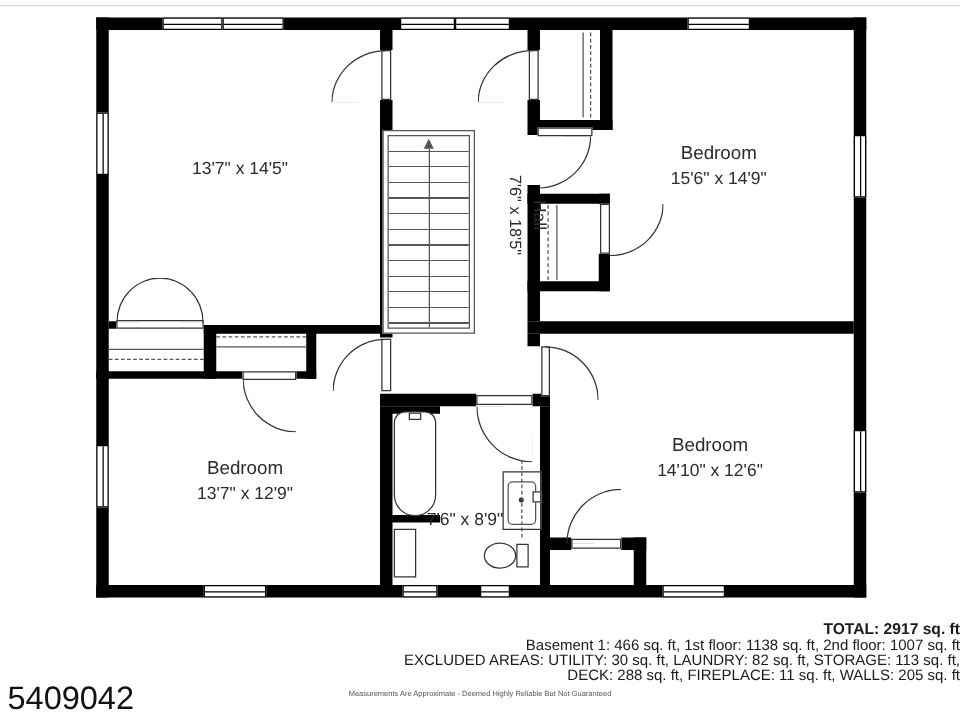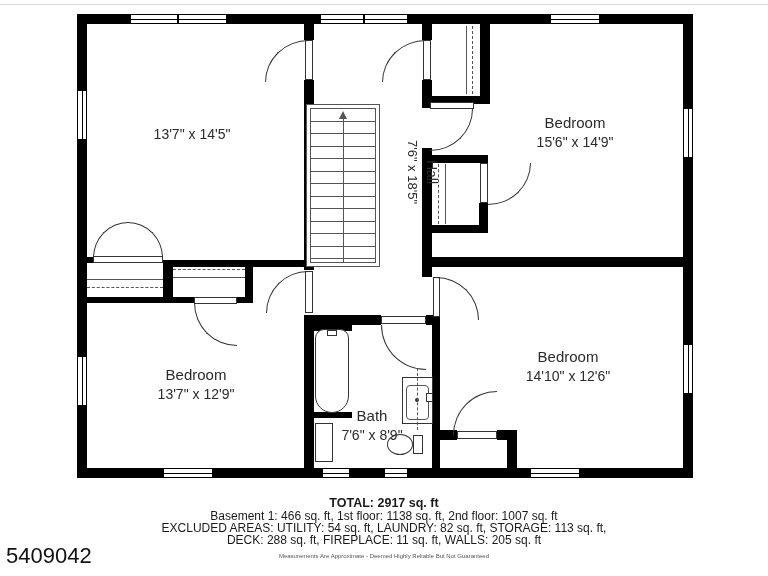--- a/index.html
+++ b/index.html
@@ -24,25 +24,25 @@
   .lbl{position:absolute;text-align:center;color:#2b2b2b;}
   .lbl .nm{font-size:15px;line-height:20px;}
   .lbl .dm{font-size:14px;line-height:19px;}
   #hall-label{transform:rotate(90deg);}
   #stairs-outer{position:absolute;border:1px solid #555;background:#fff;}
   #stairs{position:absolute;border:1px solid #555;background:#fff;
           background-image:repeating-linear-gradient(to bottom,transparent 0,transparent 11.5px,#555 11.5px,#555 12.5px);}
   #stair-center{position:absolute;left:50%;top:10px;bottom:0;border-left:1px solid #555;}
   #stair-arrowhead{position:absolute;left:calc(50% - 4.5px);top:2px;width:0;height:0;
           border-left:4.5px solid transparent;border-right:4.5px solid transparent;border-bottom:8px solid #555;}
-  #summary{position:absolute;left:0;right:0;text-align:center;color:#1a1a1a;}
+  #summary{position:absolute;left:0;right:0;text-align:right;color:#1a1a1a;}
   #summary .tot{font-size:12.5px;font-weight:bold;line-height:14px;}
   #summary .ln{font-size:12px;line-height:12px;}
   #disclaimer{position:absolute;left:0;right:0;top:553px;text-align:center;font-size:6px;color:#555;}
-  #mls{position:absolute;left:6px;top:543px;font-size:22px;color:#111;}
+  #mls{position:absolute;left:6px;top:543px;font-size:26px;color:#111;}
   #topline{position:absolute;left:0;top:4px;width:768px;height:1px;background:#d9d9d9;}
 </style>
 </head>
 <body>
 
 <div id="page">
   <div id="topline"></div>
 
   <div class="wall" style="left:77px;top:14px;width:616px;height:10px"></div>
   <div class="wall" style="left:77px;top:14px;width:10px;height:464px"></div>
@@ -176,29 +176,28 @@
   </div>
   <div class="lbl" id="hall-label" style="left:352px;top:130px;width:96px;height:84px">
     <div class="nm" style="font-size:14px">Hall</div>
     <div class="dm" style="font-size:13px">7'6" x 18'5"</div>
   </div>
   <div class="lbl" style="left:96px;top:365px;width:200px">
     <div class="nm">Bedroom</div>
     <div class="dm">13'7" x 12'9"</div>
   </div>
   <div class="lbl" style="left:312px;top:406px;width:120px">
-    <div class="nm">Bath</div>
     <div class="dm">7'6" x 8'9"</div>
   </div>
   <div class="lbl" style="left:468px;top:347px;width:200px">
     <div class="nm">Bedroom</div>
     <div class="dm">14'10" x 12'6"</div>
   </div>
 
   <div id="summary" style="top:496px">
     <div class="tot">TOTAL: 2917 sq. ft</div>
     <div class="ln">Basement 1: 466 sq. ft, 1st floor: 1138 sq. ft, 2nd floor: 1007 sq. ft</div>
-    <div class="ln">EXCLUDED AREAS: UTILITY: 54 sq. ft, LAUNDRY: 82 sq. ft, STORAGE: 113 sq. ft,</div>
+    <div class="ln">EXCLUDED AREAS: UTILITY: 30 sq. ft, LAUNDRY: 82 sq. ft, STORAGE: 113 sq. ft,</div>
     <div class="ln">DECK: 288 sq. ft, FIREPLACE: 11 sq. ft, WALLS: 205 sq. ft</div>
   </div>
   <div id="disclaimer">Measurements Are Approximate - Deemed Highly Reliable But Not Guaranteed</div>
   <div id="mls">5409042</div>
 </div>
 
 </body></html>

